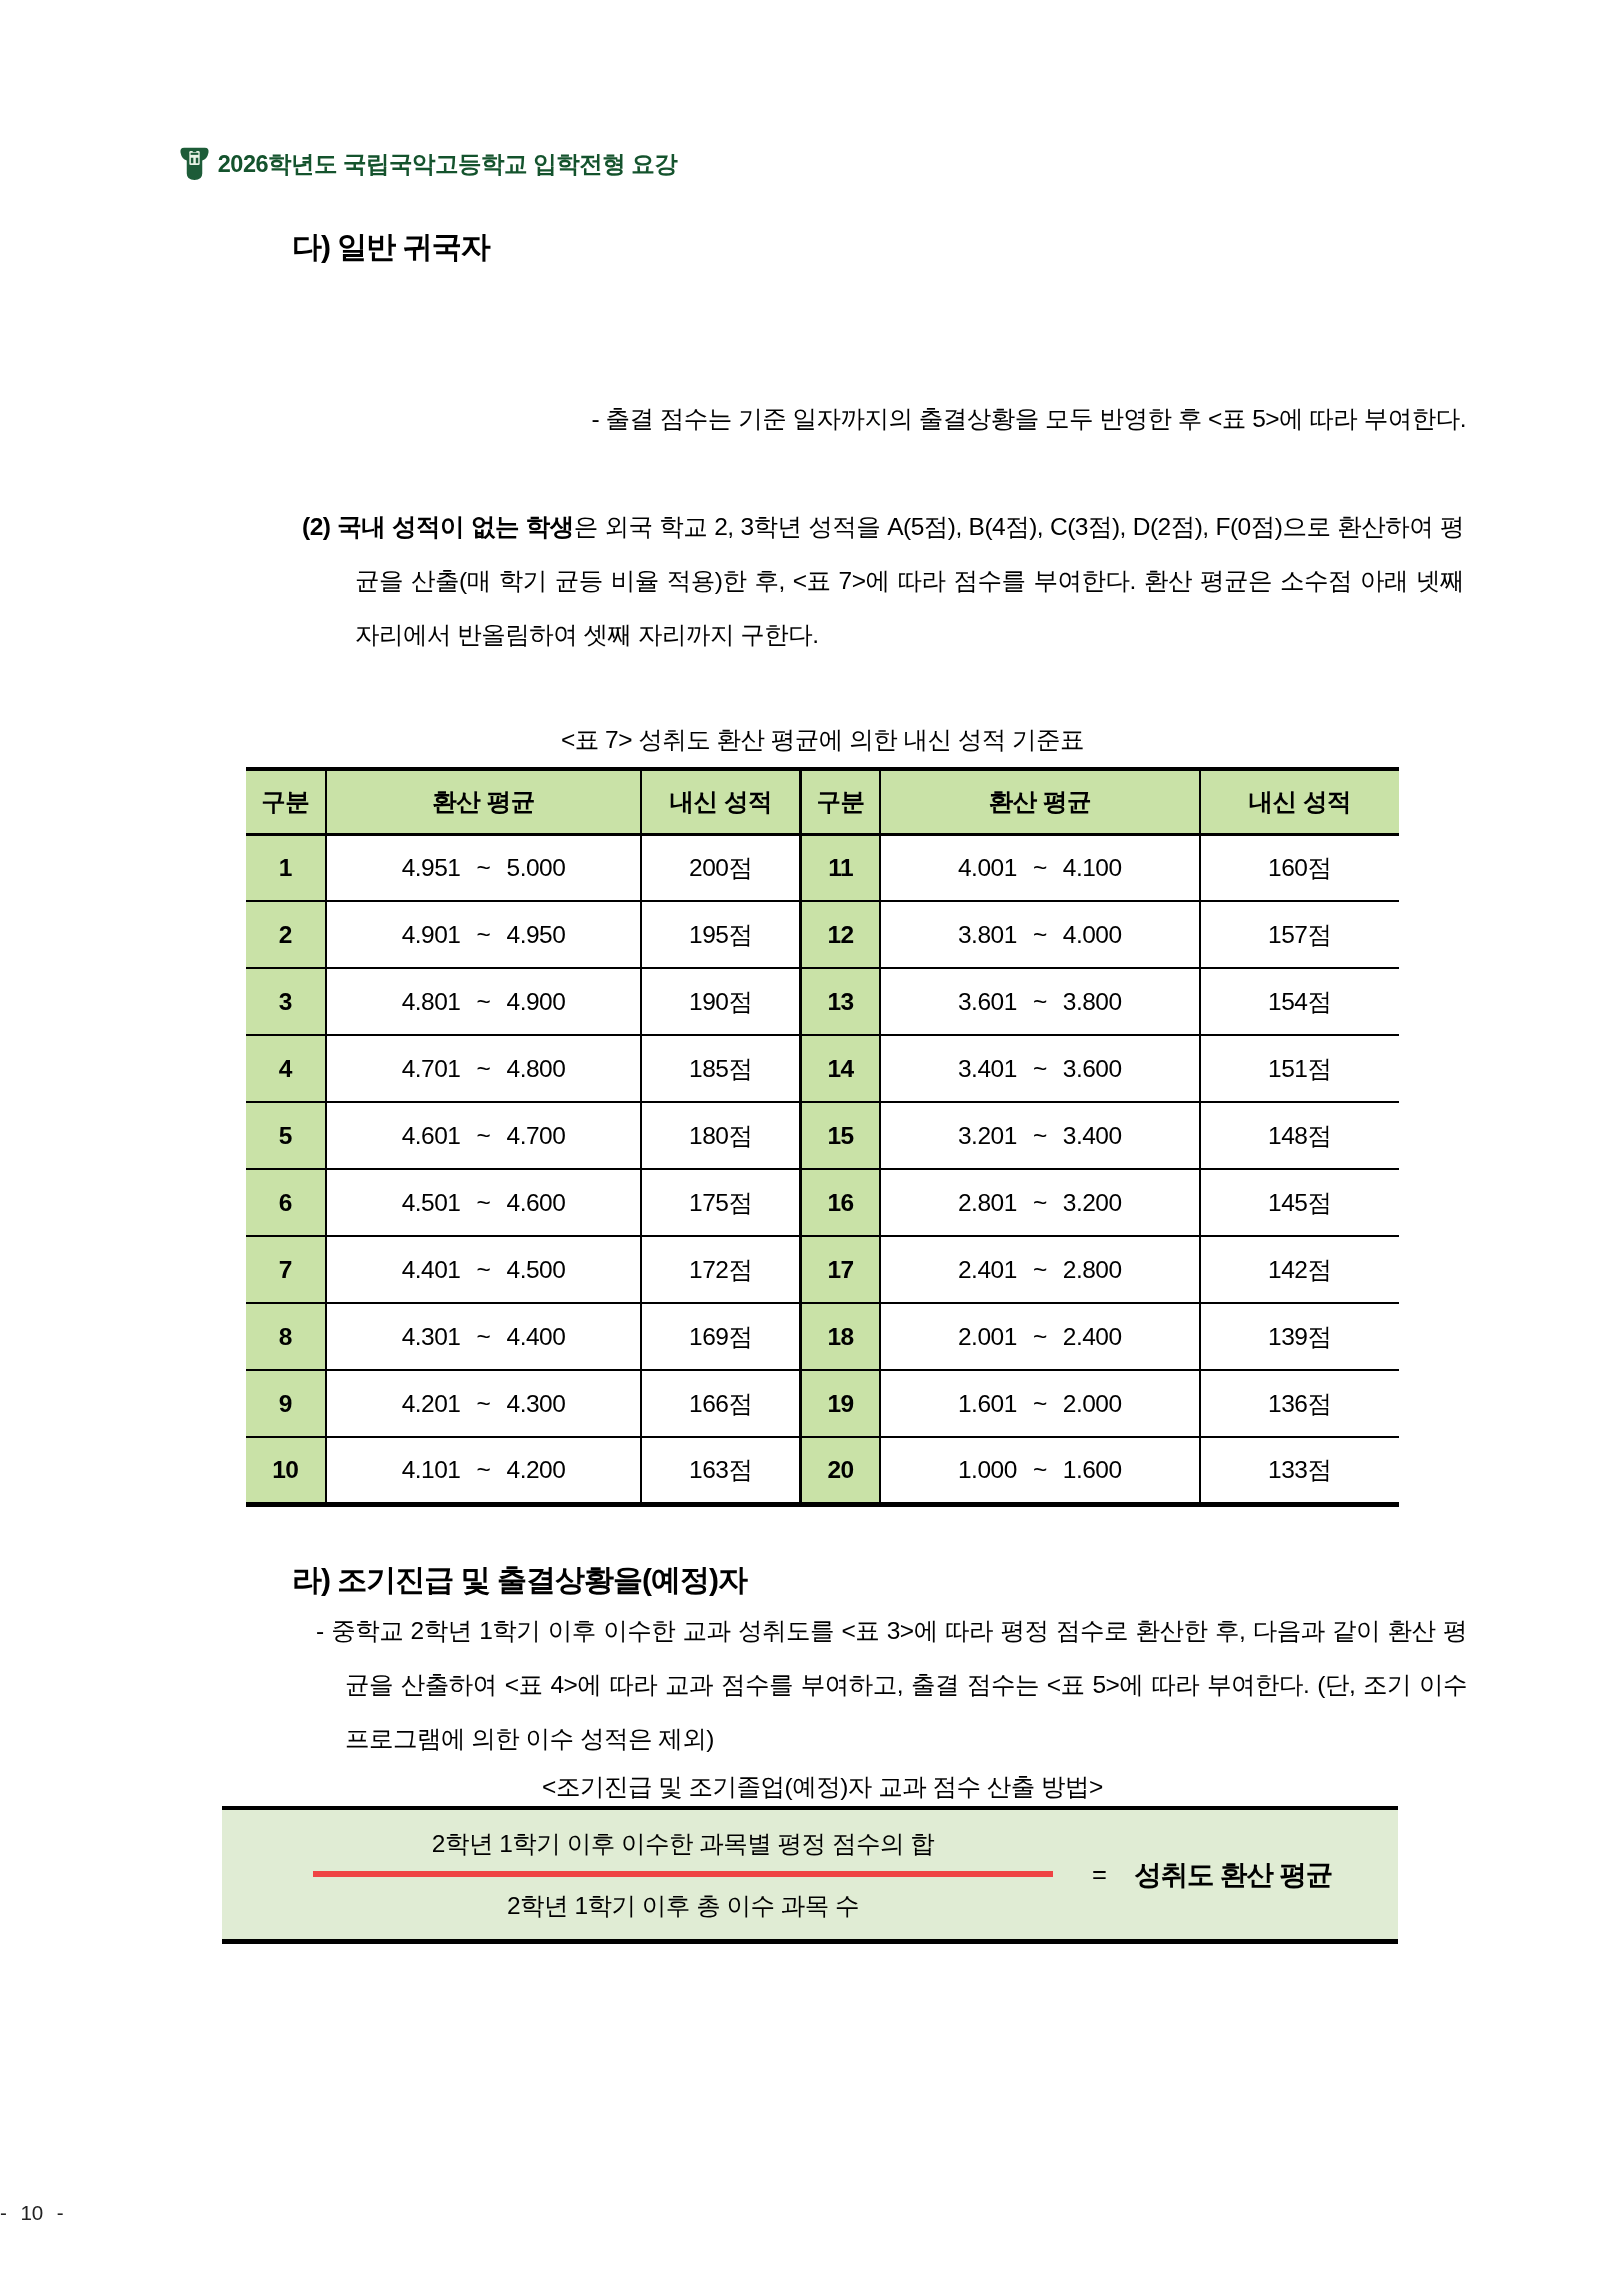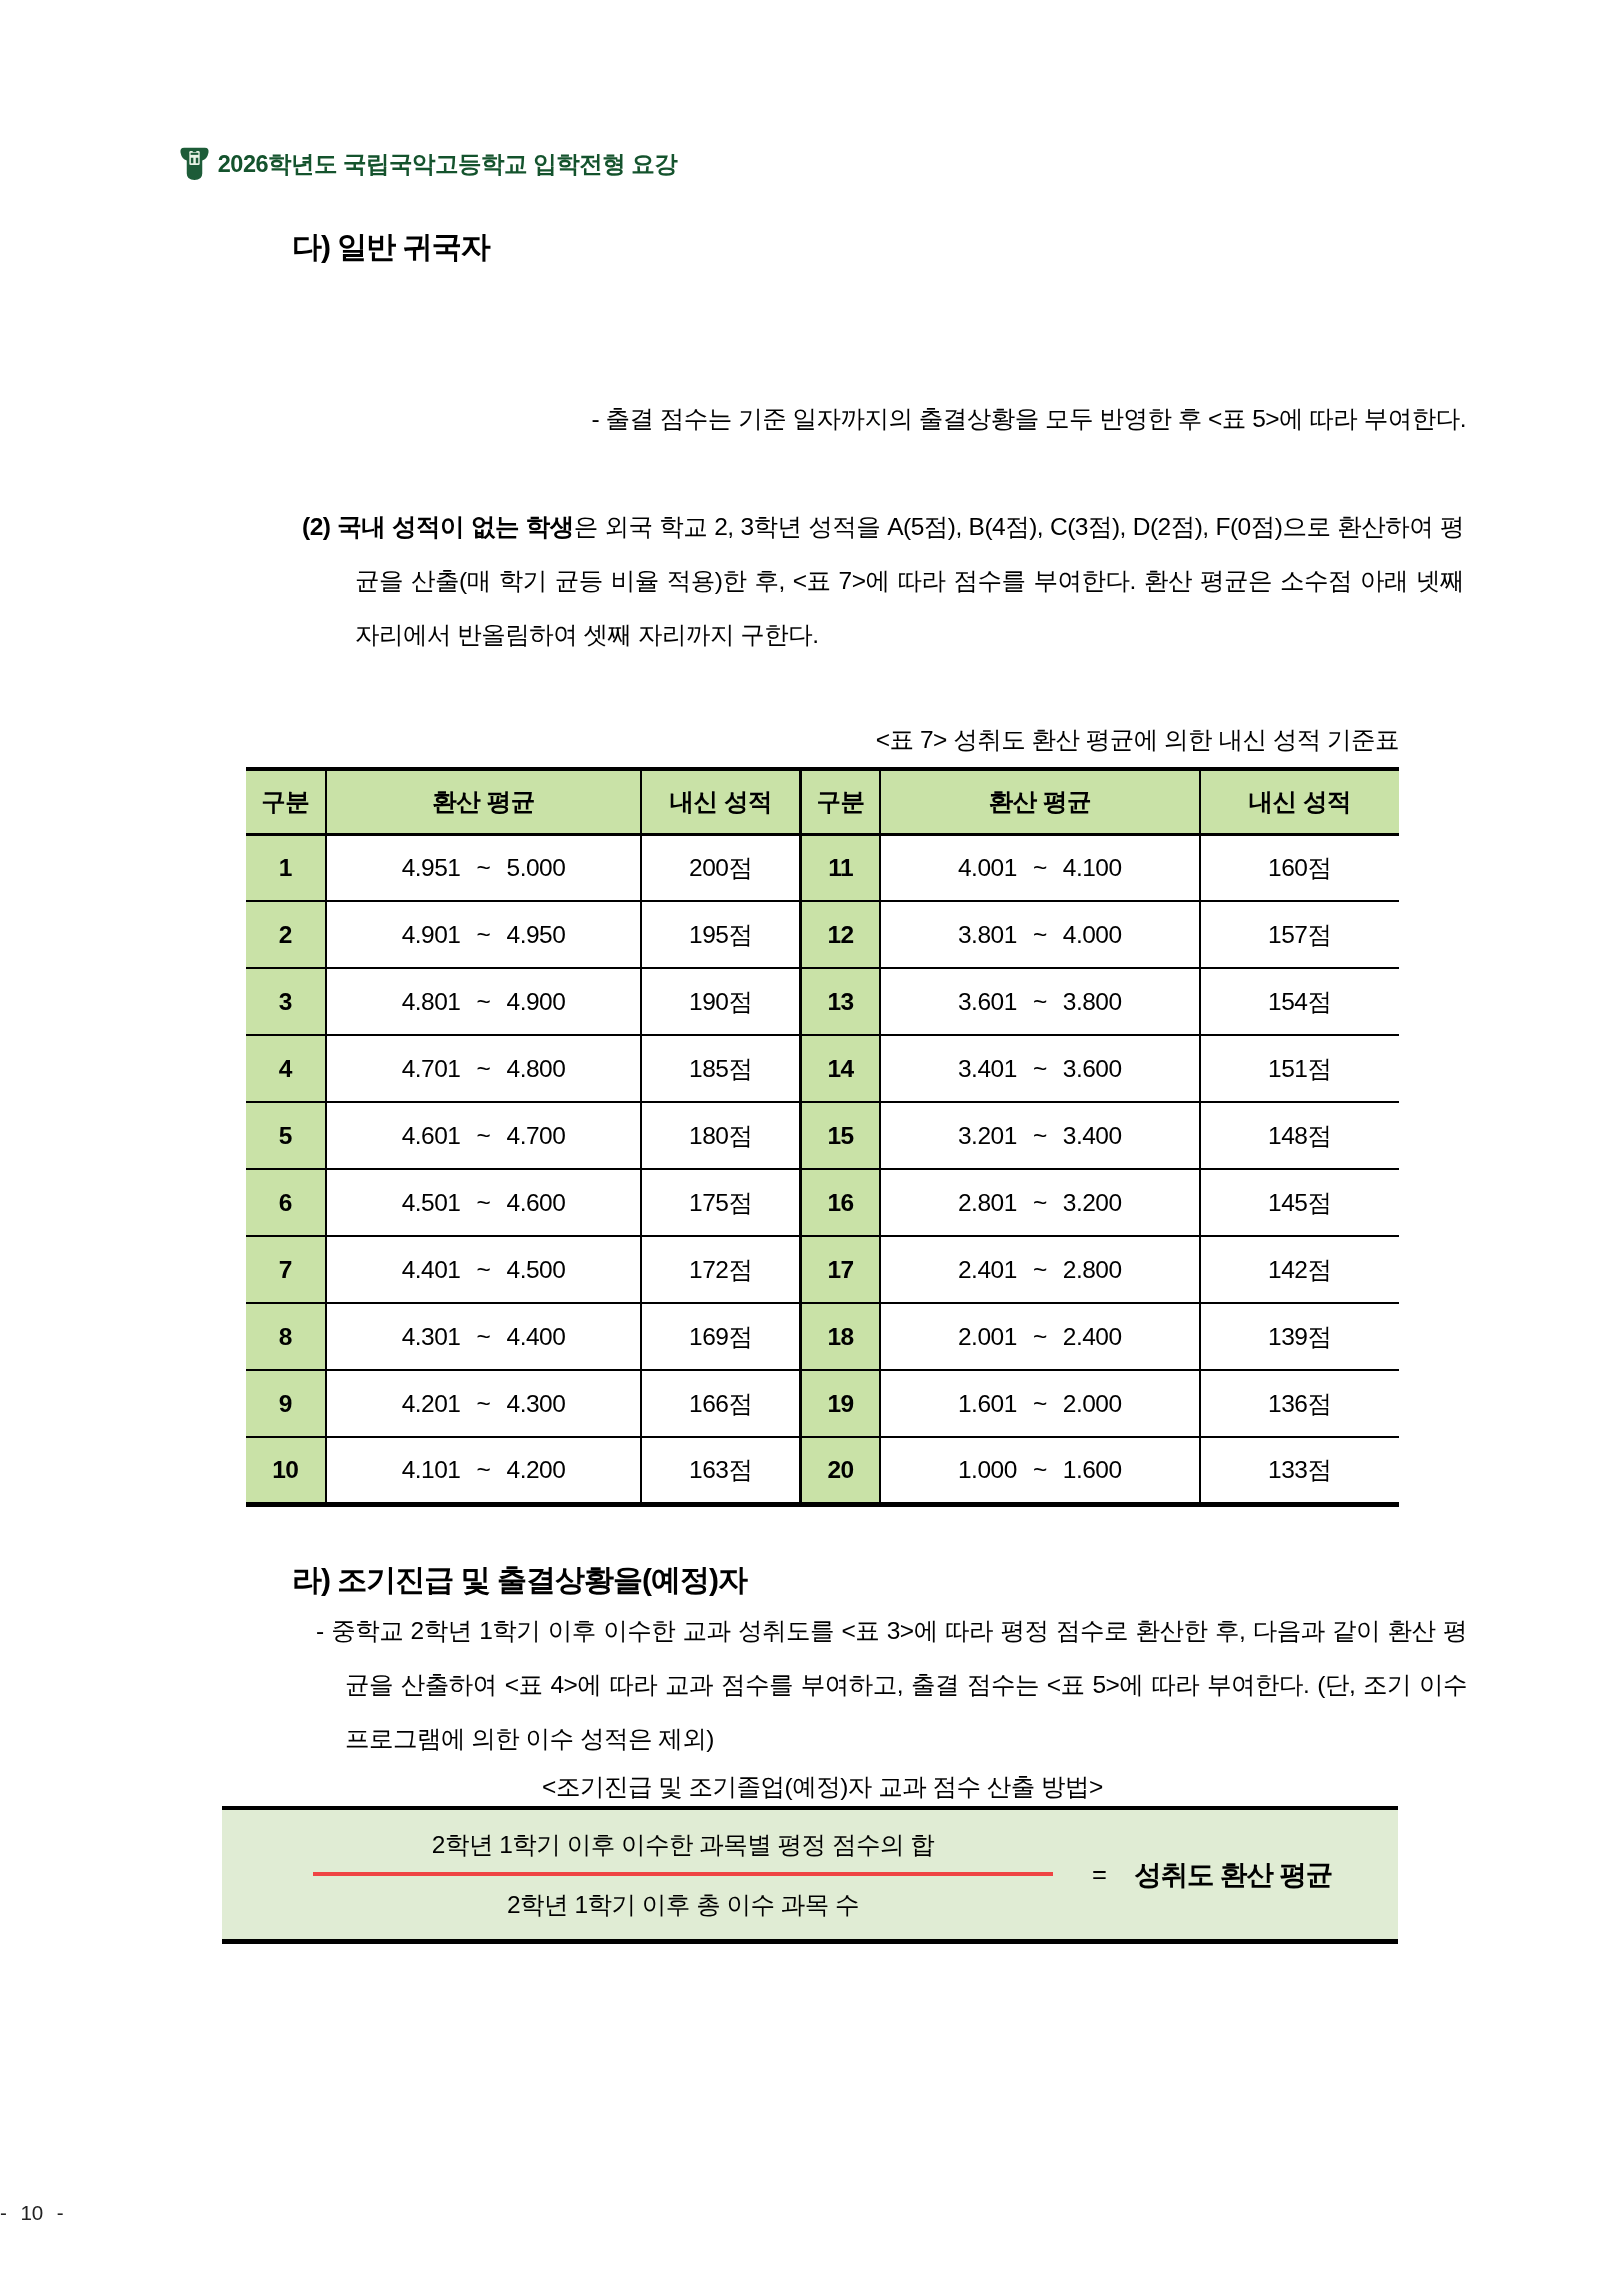--- a/index.html
+++ b/index.html
@@ -41,21 +41,21 @@
   .para .marker { font-weight:bold; }
   .para .bold { font-weight:bold; }
   .p-item1 { left:302px; top:284px; width:1162px; padding-left:53px; text-indent:-53px; }
   .p-dash1 { left:323px; top:392px; width:1143px; text-align:right; }
   .p-item2 { left:302px; top:500px; width:1162px; padding-left:53px; text-indent:-53px; }
   .p-ra    { left:316px; top:1604px; width:1151px; padding-left:29px; text-indent:-29px; }
 
   
   .table-title {
     position:absolute; left:246px; top:723px; width:1153px;
-    text-align:right; font-size:24.5px; letter-spacing:-0.5px;
+    text-align:center; font-size:24.5px; letter-spacing:-0.5px;
   }
   table.t7 {
     position:absolute; left:246px; top:767px; width:1153px;
     border-collapse:collapse; table-layout:fixed;
     border-top:4.9px solid #000; border-bottom:5.9px solid #000;
     font-size:24.5px; letter-spacing:-0.5px;
   }
   table.t7 th, table.t7 td {
     border:2px solid #000; text-align:center; vertical-align:middle;
     height:67px; padding:0;
@@ -74,21 +74,21 @@
     text-align:center; font-size:24.5px; letter-spacing:-0.5px;
   }
   .formula-box {
     position:absolute; left:222px; top:1806px; width:1176px; height:138px;
     background:#e0ecd4;
     border-top:4.9px solid #000; border-bottom:5.9px solid #000;
     display:flex; align-items:center;padding-left:34px;
   }
   .fraction { margin-left:57px; width:740px; text-align:center; font-size:24.5px; letter-spacing:-0.5px; }
   .fraction .num { padding-bottom:10.8px; }
-  .fraction .den { border-top:4px solid #ef4444; padding-top:12.7px; }
+  .fraction .den { border-top:6px solid #ef4444; padding-top:12.7px; }
   .equals-part { display:flex; align-items:center; margin-left:39px; gap:27.4px; }
   .equals-sign { font-size:25.5px; }
   .equals-result { font-size:27.4px; font-weight:bold; letter-spacing:-1px; }
 
   
   .page-footer {
     position:absolute; left:0; top:2201px; width:100%;
     text-align:left; font-size:20.6px; color:#222;
     word-spacing:7.8px;
   }

